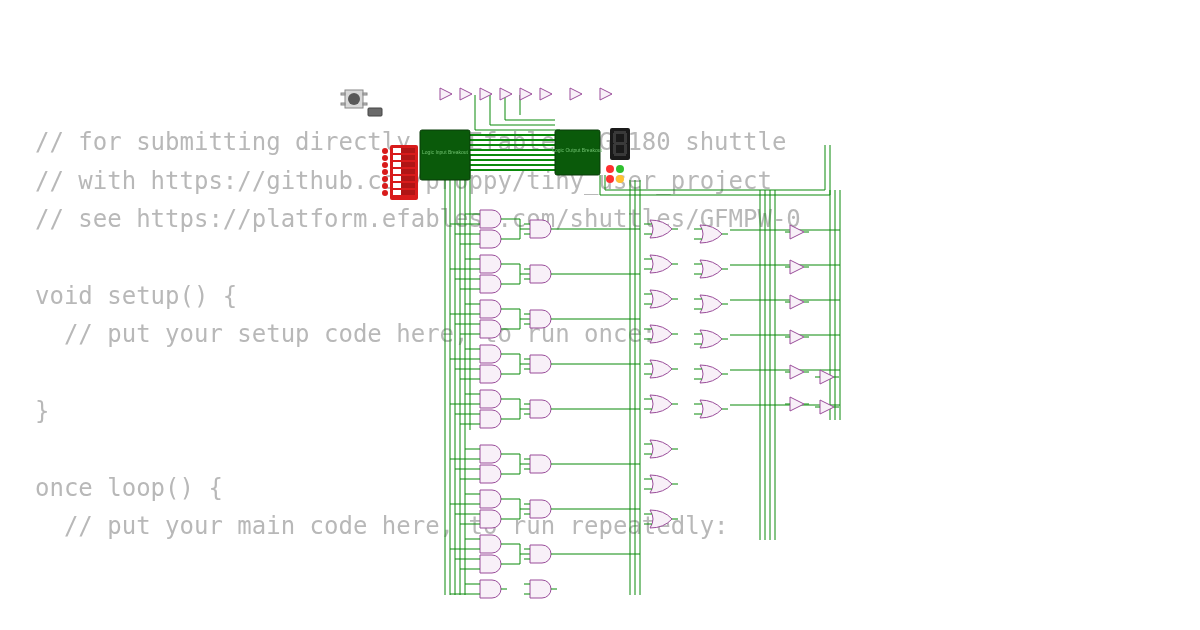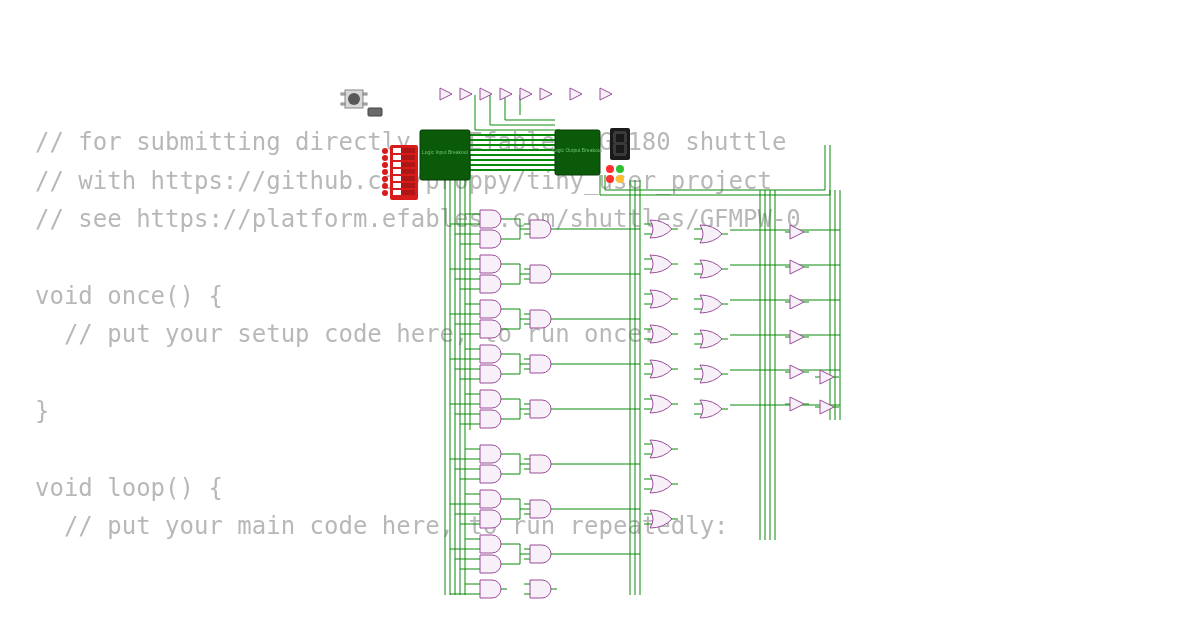--- a/index.html
+++ b/index.html
@@ -43,26 +43,26 @@
     .led-green { fill: #30c030; }
   </style>
 </head>
 <body>
 
 <div class="code-layer">
 <span>// for submitting directly to Efabless GF180 shuttle</span>
 <span>// with https://github.com/proppy/tiny_user_project</span>
 <span>// see https://platform.efabless.com/shuttles/GFMPW-0</span>
 <span></span>
-<span>void once() {</span>
+<span>void setup() {</span>
 <span>  // put your setup code here, to run once:</span>
 <span></span>
 <span>}</span>
 <span></span>
-<span>void loop() {</span>
+<span>once loop() {</span>
 <span>  // put your main code here, to run repeatedly:</span>
 </div>
 
 <svg class="schematic-layer" width="1200" height="630" viewBox="0 0 1200 630">
 
   <g>
 
     <path class="wire" d="M 445 155 L 445 595"></path>
     <path class="wire" d="M 450 155 L 450 595"></path>
     <path class="wire" d="M 455 155 L 455 595"></path>

